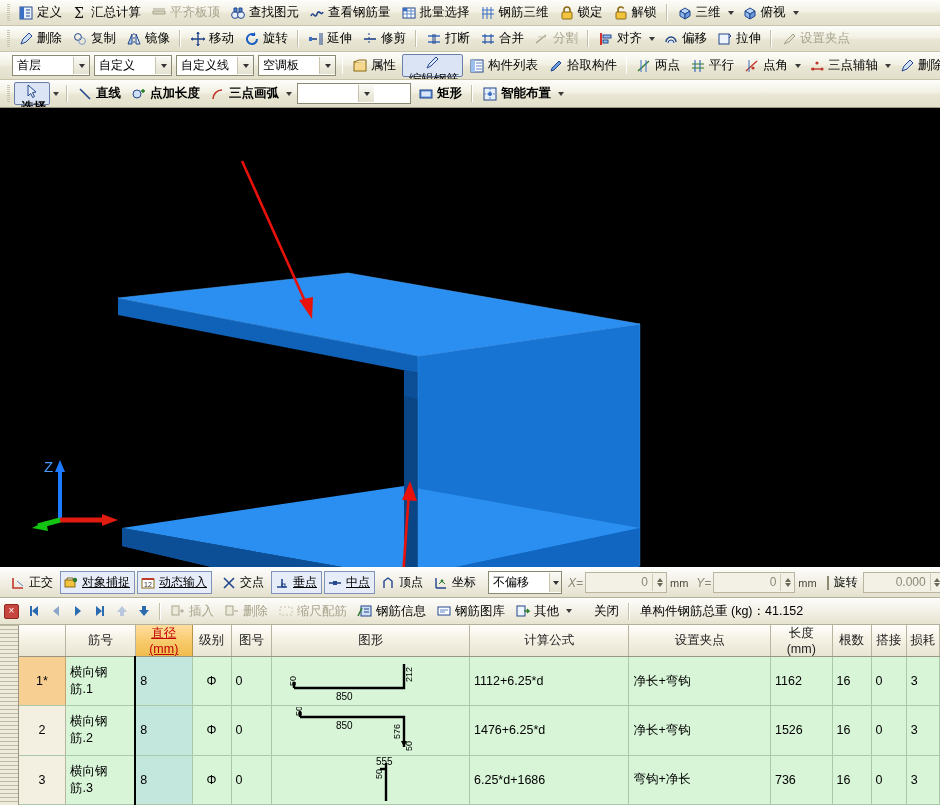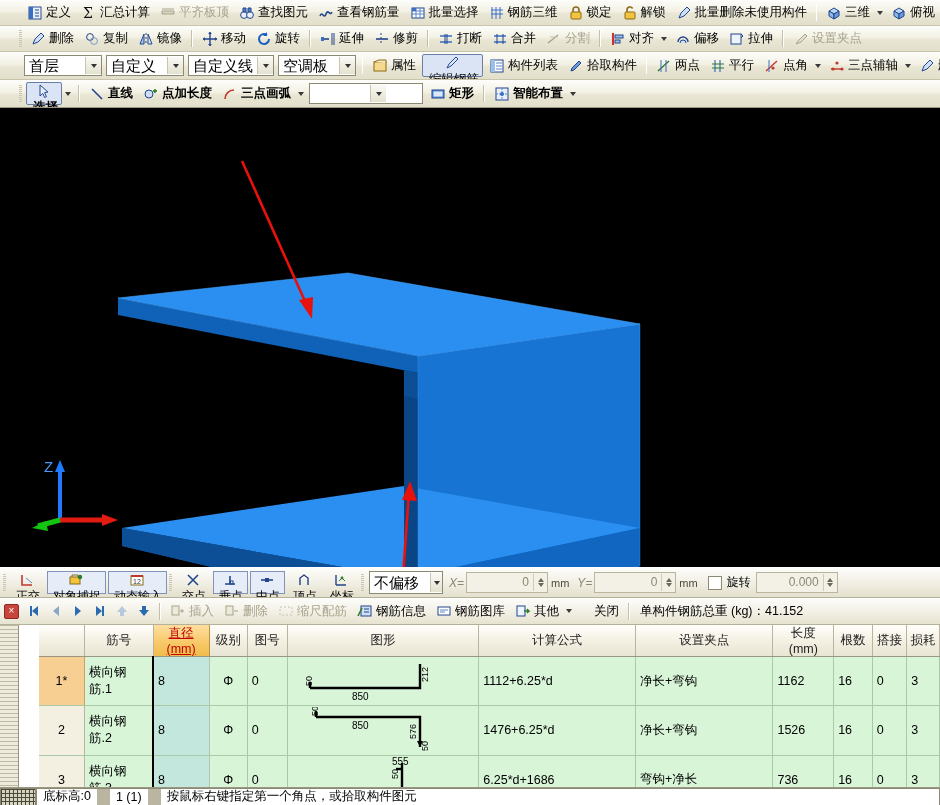--- a/index.html
+++ b/index.html
@@ -7,57 +7,57 @@
     width:940px;height:805px;overflow:hidden;
     font-family:"Liberation Sans","DejaVu Sans",sans-serif;
     font-size:12px;color:#000;background:#ece9d8;
   }
   .app{width:940px;height:805px;position:relative;display:flex;flex-direction:column;}
 
   
   .tb{
     display:flex;align-items:center;height:25px;flex:0 0 auto;
     background:linear-gradient(to bottom,#fdfdfb 0%,#f3f1e4 45%,#e9e6d4 55%,#e2dfcb 100%);
-    border-bottom:1px solid #c8c4ae;padding:0 18px;white-space:nowrap;overflow:hidden;
+    border-bottom:1px solid #c8c4ae;padding:0 6px;white-space:nowrap;overflow:hidden;
   }
   .tb3{height:27px;}
   .tb4{height:27px;border-bottom:1px solid #9a9684;font-weight:bold;}
   .ti{display:inline-flex;align-items:center;height:21px;padding:0 3px;margin:0 1px;border:1px solid transparent;border-radius:2px;cursor:default;}
   .ti .lbl{margin-left:3px;font-size:12.5px;}
   .ti.dis .lbl{color:#a7a38c;}
   .ti.sel{border:1px solid #6a7fa8;background:#dbe4f4;flex-direction:column;}
   .sep{display:inline-block;width:1px;height:17px;background:#c3bfa9;margin:0 4px;border-right:1px solid #fff;}
   .grip{display:inline-block;width:3px;height:17px;margin:0 3px 0 1px;
         background-image:repeating-linear-gradient(to bottom,#c9c5af 0 1px,transparent 1px 2px);}
   .carr{display:inline-block;width:0;height:0;margin:0 3px 0 2px;border-left:3px solid transparent;border-right:3px solid transparent;border-top:4px solid #3a3a3a;}
 
   
   .ic{display:inline-block;width:16px;height:16px;position:relative;flex:0 0 16px;}
   .ic svg{display:block;}
 
   
   .combo{display:inline-flex;align-items:center;height:19px;border:1px solid #8d8a74;background:#fff;margin:0 2px;}
-  .combo .ctext{padding:0 4px;min-width:52px;font-size:15px;line-height:17px;overflow:hidden;}
+  .combo .ctext{padding:0 4px;min-width:52px;font-size:12px;line-height:17px;overflow:hidden;}
   .combo .cbtn{width:15px;height:17px;border-left:1px solid #c8c4ae;
     background:linear-gradient(to bottom,#fafaf5,#e4e1cf);display:flex;align-items:center;justify-content:center;}
   .combo .cbtn i{display:block;width:0;height:0;border-left:3px solid transparent;border-right:3px solid transparent;border-top:4px solid #333;}
 
   
   .view{position:relative;flex:0 0 auto;height:459px;background:#000;overflow:hidden;}
   .axis{position:absolute;left:30px;bottom:25px;width:90px;height:90px;}
   .arrowlayer{position:absolute;inset:0;pointer-events:none;}
 
   
   .statusbar{
     display:flex;align-items:center;height:29px;flex:0 0 auto;
     background:linear-gradient(to bottom,#fdfdfb,#efece0 60%,#e3e0cd);
     border-top:1px solid #fff;border-bottom:1px solid #b5b19b;padding:0 2px;white-space:nowrap;overflow:hidden;
   }
-  .tgl{display:inline-flex;align-items:center;height:21px;padding:0 4px 0 2px;margin:0 1px;border:1px solid transparent;flex-direction:column;}
-  .tgl.on{border:1px solid #7f94b8;background:#e6ecf8;}
+  .tgl{display:inline-flex;align-items:center;height:21px;padding:0 4px 0 2px;margin:0 1px;border:1px solid transparent;}
+  .tgl.on{border:1px solid #7f94b8;background:#e6ecf8;text-decoration:underline;}
   .tgl .lbl{margin-left:3px;}
   .spin{display:inline-flex;align-items:center;height:19px;border:1px solid #b9b5a0;background:#f3f1e6;margin:0 2px;}
   .spin .sv{width:62px;text-align:right;padding-right:4px;color:#8b8873;font-size:12px;line-height:17px;}
   .spin .sb{width:13px;height:17px;display:flex;flex-direction:column;justify-content:center;align-items:center;border-left:1px solid #cfcbb6;}
   .spin .sb i{display:block;width:0;height:0;border-left:3px solid transparent;border-right:3px solid transparent;}
   .spin .sb i.u{border-bottom:4px solid #6b6856;margin-bottom:1px;}
   .spin .sb i.d{border-top:4px solid #6b6856;}
   .lblmm{color:#4b4838;margin:0 4px 0 1px;font-size:11px;}
   .lblx{color:#8b8873;margin-left:4px;font-style:italic;}
   .chk{display:inline-block;width:12px;height:12px;border:1px solid #8d8a74;background:#fff;margin:0 5px 0 6px;}
@@ -67,21 +67,21 @@
     display:flex;align-items:center;height:26px;flex:0 0 auto;
     background:linear-gradient(to bottom,#fdfdfb,#f1eee2 60%,#e6e3d0);
     border-bottom:1px solid #b5b19b;padding:0 2px;white-space:nowrap;overflow:hidden;position:relative;
   }
   .closebox{width:13px;height:13px;background:#c6453c;border:1px solid #8d2b24;color:#fff;
     display:flex;align-items:center;justify-content:center;font-size:10px;line-height:10px;margin:0 4px 0 2px;border-radius:2px;}
   .navbtn{width:20px;height:19px;display:flex;align-items:center;justify-content:center;margin:0 1px;}
   .totaltxt{font-size:12.5px;margin-left:6px;}
 
   
-  .tablewrap{flex:1 1 auto;position:relative;background:#fff;overflow:hidden;display:flex;gap:20px;}
+  .tablewrap{flex:1 1 auto;position:relative;background:#fff;overflow:hidden;display:flex;}
   .rowhdr{width:18px;flex:0 0 18px;background:#e9e6d6;
     background-image:repeating-linear-gradient(to bottom,#bdb9a3 0 1px,#eeebdc 1px 4px);border-right:1px solid #9a9684;}
   table{border-collapse:collapse;table-layout:fixed;font-size:12.5px;}
   thead th{
     height:24px;padding:0 3px;font-weight:normal;text-align:center;
     background:linear-gradient(to bottom,#fffefa,#f3efe1 55%,#e9e5d3);
     border-right:1px solid #b8b4a0;border-bottom:1px solid #9a9684;color:#222;
   }
   thead th.hl{background:linear-gradient(to bottom,#ffdfa0,#f7c96a 55%,#f0bc4d);color:#c00000;border-right:1px solid #b8914a;text-decoration:underline;}
   tbody td{
@@ -195,29 +195,20 @@
     <div class="ti">
       <span class="ic">
           <svg width="16" height="16">
             <path d="M5 7V5a3 3 0 015.6-1.5" stroke="#8a6a16" fill="none" stroke-width="1.6"></path>
             <rect x="3" y="7" width="10" height="7" rx="1" fill="#f2c33c" stroke="#8a6a16"></rect>
           </svg>
         </span>
       <span class="lbl">解锁</span>
     </div>
 
-    <div class="ti">
-      <span class="ic">
-          <svg width="16" height="16">
-            <path d="M3 13l2-5 6-6 3 3-6 6z" fill="#cfe0f6" stroke="#23468c"></path>
-            <path d="M11 2l3 3" stroke="#23468c"></path>
-          </svg>
-        </span>
-      <span class="lbl">批量删除未使用构件</span>
-    </div>
 
     <span class="sep"></span>
 
     <div class="ti">
       <span class="ic">
           <svg width="16" height="16">
             <path d="M3 6l5-3 5 3-5 3z" fill="#bcd6f5" stroke="#23468c"></path>
             <path d="M3 6v5l5 3V9z" fill="#8fb8ea" stroke="#23468c"></path>
             <path d="M13 6v5l-5 3V9z" fill="#6a9ada" stroke="#23468c"></path>
           </svg>
@@ -946,25 +937,15 @@
           <td>6.25*d+1686</td>
           <td>弯钩+净长</td>
           <td>736</td>
           <td>16</td>
           <td>0</td>
           <td>3</td>
         </tr>
       </tbody>
     </table>
 
-    <div class="cmdline">
-      <span class="cmdkb"></span>
-      <span class="cmdinner">
-        <span>底标高:0</span>
-        <span class="cmdsep"></span>
-        <span>1 (1)</span>
-        <span class="cmdsep"></span>
-        <span>按鼠标右键指定第一个角点，或拾取构件图元</span>
-      </span>
-    </div>
   </div>
 
 </div>
 
 </body></html>

